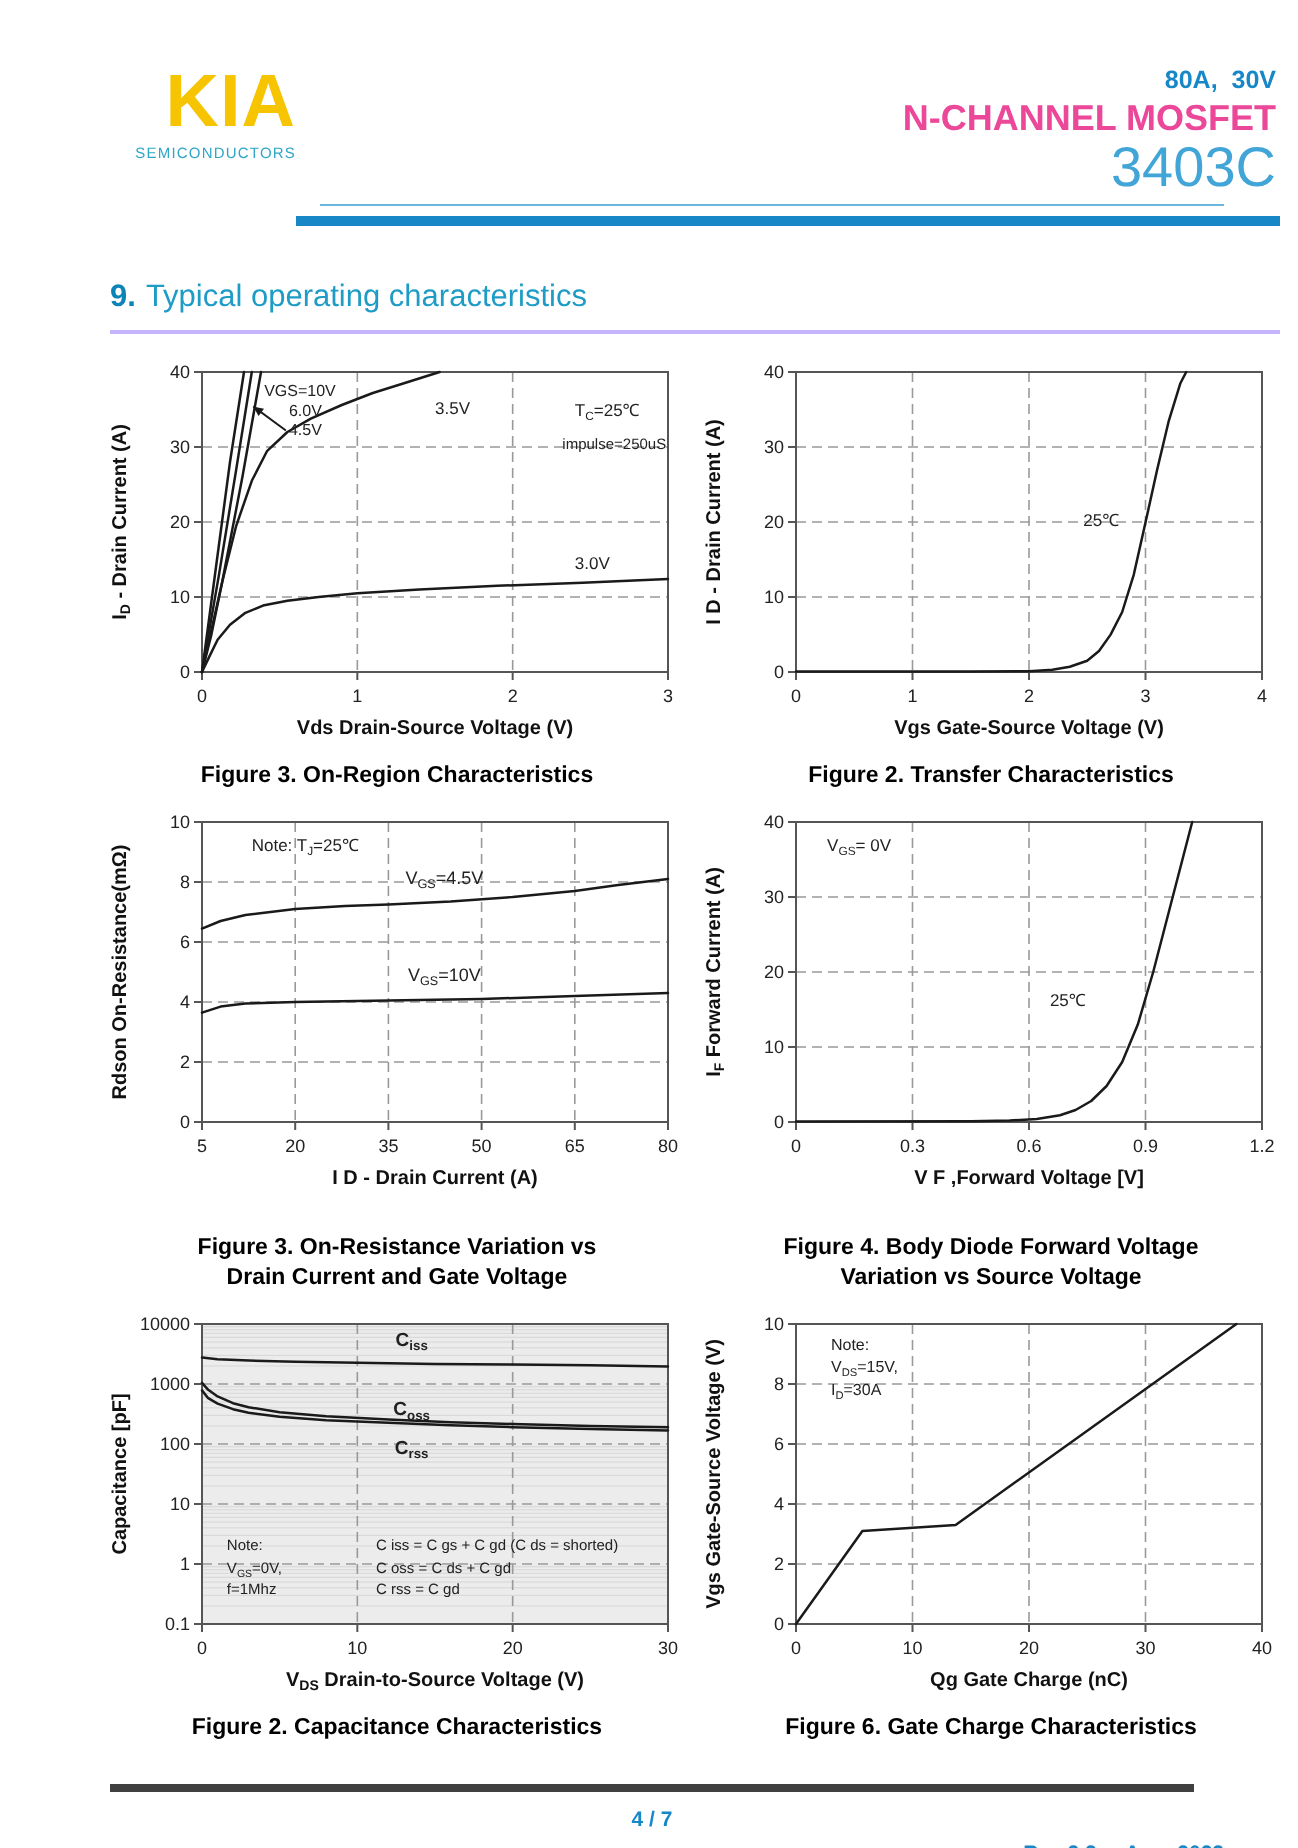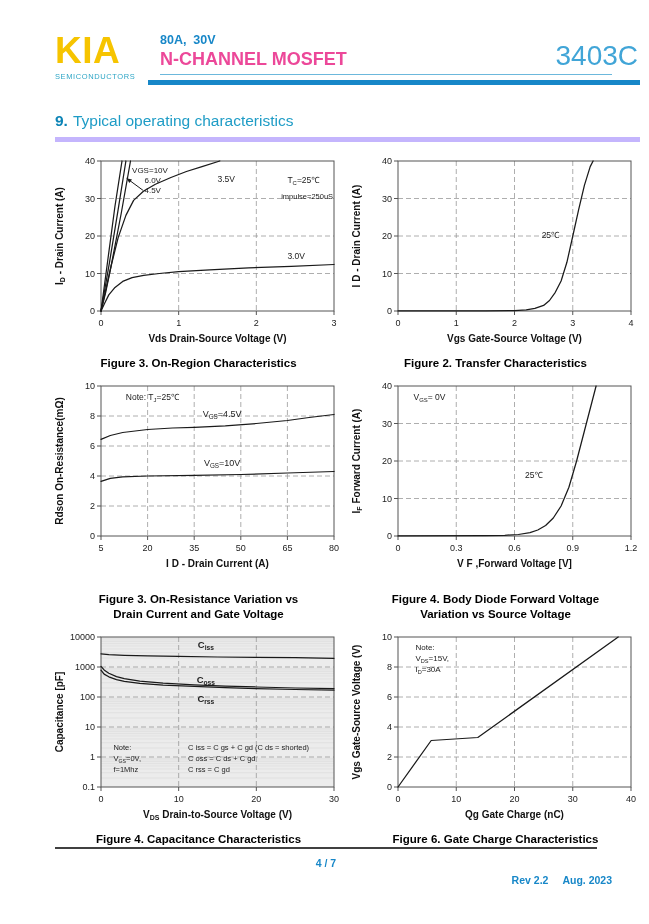--- a/index.html
+++ b/index.html
@@ -5,42 +5,42 @@
   * { box-sizing: border-box; }
   html,body { margin:0; padding:0; background:#ffffff; }
   .page {
     position: relative;
     width: 649px; height: 924px;
     background: #ffffff;
     font-family: "Liberation Sans", sans-serif;
     overflow: hidden;
   }
   
-  .header { display:flex; align-items:flex-start; margin:33px 9px 0 55px; }
+  .header { display:flex; align-items:flex-start; margin:33px 9px 0 55px;text-align:right; }
   .logo { width:93px; flex:none; }
   .logo-kia { font-size:37px; font-weight:bold; color:#f6c400; line-height:0.95; letter-spacing:0.5px; }
   .logo-sub { font-size:7.5px; color:#2fa6c6; letter-spacing:0.6px; margin-top:4px; white-space:nowrap; }
   .header-right { flex:1; }
-  .header-row { display:flex; justify-content:space-between; align-items:flex-end; padding:0 2px 0 12px; }
+  .header-row { display:flex; justify-content:space-between; align-items:flex-end; padding:0 2px 0 12px;flex-direction:column; }
   .rating { font-size:12.5px; font-weight:bold; color:#1787c8; white-space:pre; }
   .mosfet-type { font-size:18px; font-weight:bold; color:#ec4899; margin-top:2px; }
   .part-number { font-size:28px; color:#41a5d7; line-height:1; }
   .thin-rule { height:1px; background:#6cb8dc; margin:4px 28px 0 12px; }
   .thick-rule { height:5px; background:#1787c8; margin-top:5px; }
   
-  .section-heading { margin:27px 9px 0 55px; border-bottom:5px solid #c4b5fd; padding-bottom:7px; font-size:15.5px; color:#1e9cc6; }
+  .section-heading { margin:27px 9px 0 55px; border-bottom:2px solid #c4b5fd; padding-bottom:7px; font-size:15.5px; color:#1e9cc6; }
   .section-number { font-weight:bold; color:#0c84b6; margin-right:5px; }
   
   .figures { display:grid; grid-template-columns:297px 297px; margin:10px 0 0 50px; row-gap:6px; }
   .figure-block { display:flex; flex-direction:column; align-items:center; }
   .figure-block svg { display:block; font-family:"Liberation Sans", sans-serif; }
   .figure-caption { font-size:11.5px; font-weight:bold; color:#000; text-align:center; line-height:1.3; margin-top:2px; }
   .cap-gap { margin-top:13px; }
   
-  .footer { position:relative; margin:0 52px 0 55px; border-top:2px solid #404040; padding-top:8px; }
+  .footer { position:relative; margin:20px 52px 0 55px; border-top:4px solid #404040; padding-top:8px; }
   .page-number { text-align:center; font-size:10.5px; font-weight:bold; color:#1787c8; }
   .revision { position:absolute; right:-15px; top:25px; font-size:10.5px; font-weight:bold; color:#1787c8; white-space:nowrap; }
   .rev-date { margin-left:14px; }
 </style>
 </head>
 <body>
 
 <div class="page">
 
   <div class="header">
@@ -318,21 +318,21 @@
           <text x="152.85000000000002" y="74.0247326188129" text-anchor="middle" font-size="9.5" fill="#222" font-weight="bold"><tspan>C</tspan><tspan font-size="70%" dy="2.2">rss</tspan></text>
           <text x="60.42666666666667" y="122.08653235865178" text-anchor="start" font-size="7.5" fill="#222" font-weight="normal"><tspan>Note:</tspan></text>
           <text x="60.42666666666667" y="133.28002510706196" text-anchor="start" font-size="7.5" fill="#222" font-weight="normal"><tspan>V</tspan><tspan font-size="70%" dy="2.2">GS</tspan><tspan dy="-2.2">=0V,</tspan></text>
           <text x="60.42666666666667" y="143.8455006504028" text-anchor="start" font-size="7.5" fill="#222" font-weight="normal"><tspan>f=1Mhz</tspan></text>
           <text x="134.98666666666668" y="122.08653235865178" text-anchor="start" font-size="7.5" fill="#222" font-weight="normal"><tspan>C iss = C gs + C gd (C ds = shorted)</tspan></text>
           <text x="134.98666666666668" y="133.28002510706196" text-anchor="start" font-size="7.5" fill="#222" font-weight="normal"><tspan>C oss = C ds + C gd</tspan></text>
           <text x="134.98666666666668" y="143.8455006504028" text-anchor="start" font-size="7.5" fill="#222" font-weight="normal"><tspan>C rss = C gd</tspan></text>
           <text x="164.5" y="190" text-anchor="middle" font-size="10" font-weight="bold" fill="#111"><tspan>V</tspan><tspan font-size="70%" dy="2.2">DS</tspan><tspan dy="-2.2">  Drain-to-Source Voltage (V)</tspan></text>
           <text text-anchor="middle" font-size="10" font-weight="bold" fill="#111" transform="translate(10 84) rotate(-90)"><tspan>Capacitance [pF]</tspan></text>
         </svg>
-      <div class="figure-caption">Figure 4. Capacitance Characteristics</div>
+      <div class="figure-caption">Figure 2. Capacitance Characteristics</div>
     </div>
 
     <div class="figure-block">
       <svg id="chart-5" width="292" height="202">
           <rect x="48" y="9" width="233" height="150" fill="#ffffff"></rect>
           <line x1="106.25" x2="106.25" y1="9" y2="159" stroke="#999" stroke-width="0.8" stroke-dasharray="5 3"></line>
           <line x1="164.5" x2="164.5" y1="9" y2="159" stroke="#999" stroke-width="0.8" stroke-dasharray="5 3"></line>
           <line x1="222.75" x2="222.75" y1="9" y2="159" stroke="#999" stroke-width="0.8" stroke-dasharray="5 3"></line>
           <line x1="48" x2="281" y1="129" y2="129" stroke="#999" stroke-width="0.8" stroke-dasharray="5 3"></line>
           <line x1="48" x2="281" y1="99" y2="99" stroke="#999" stroke-width="0.8" stroke-dasharray="5 3"></line>

